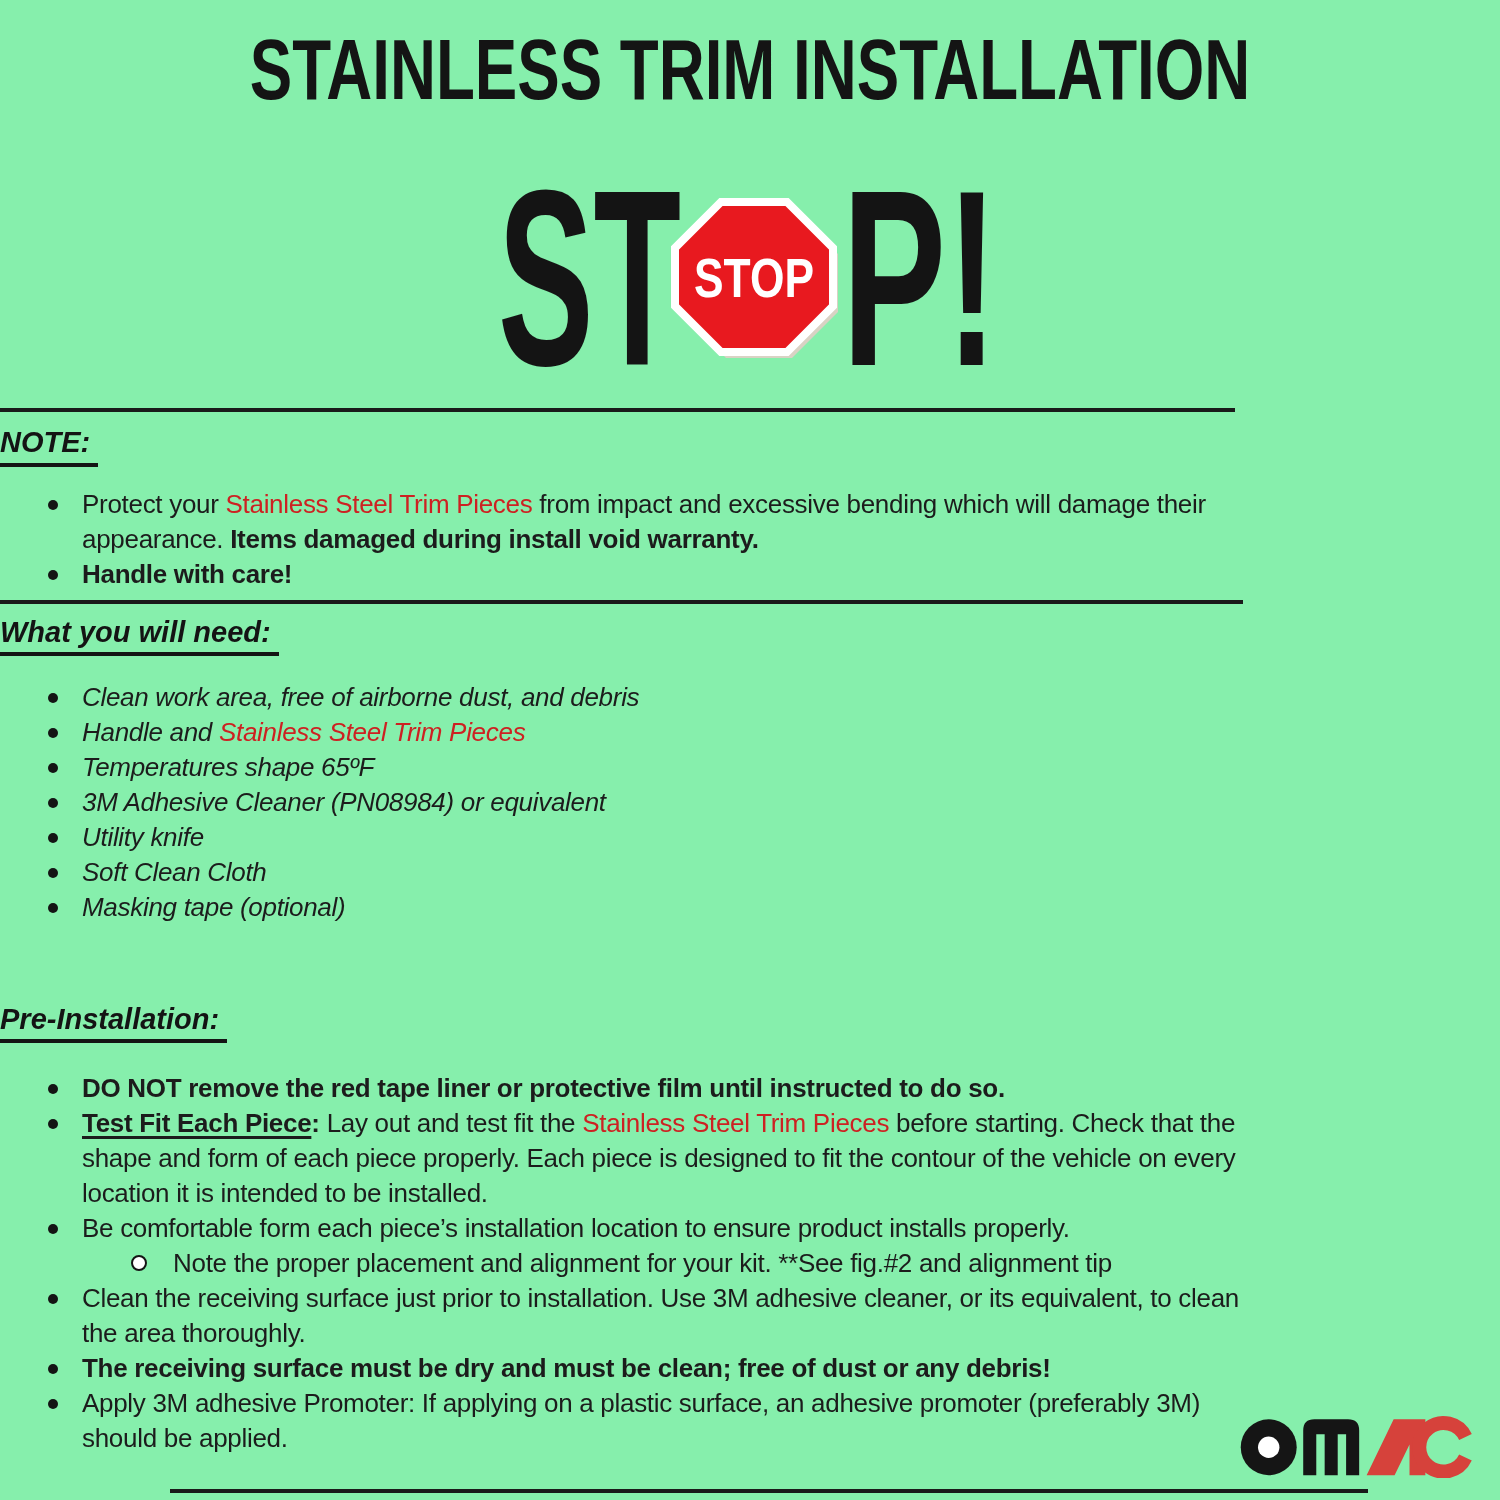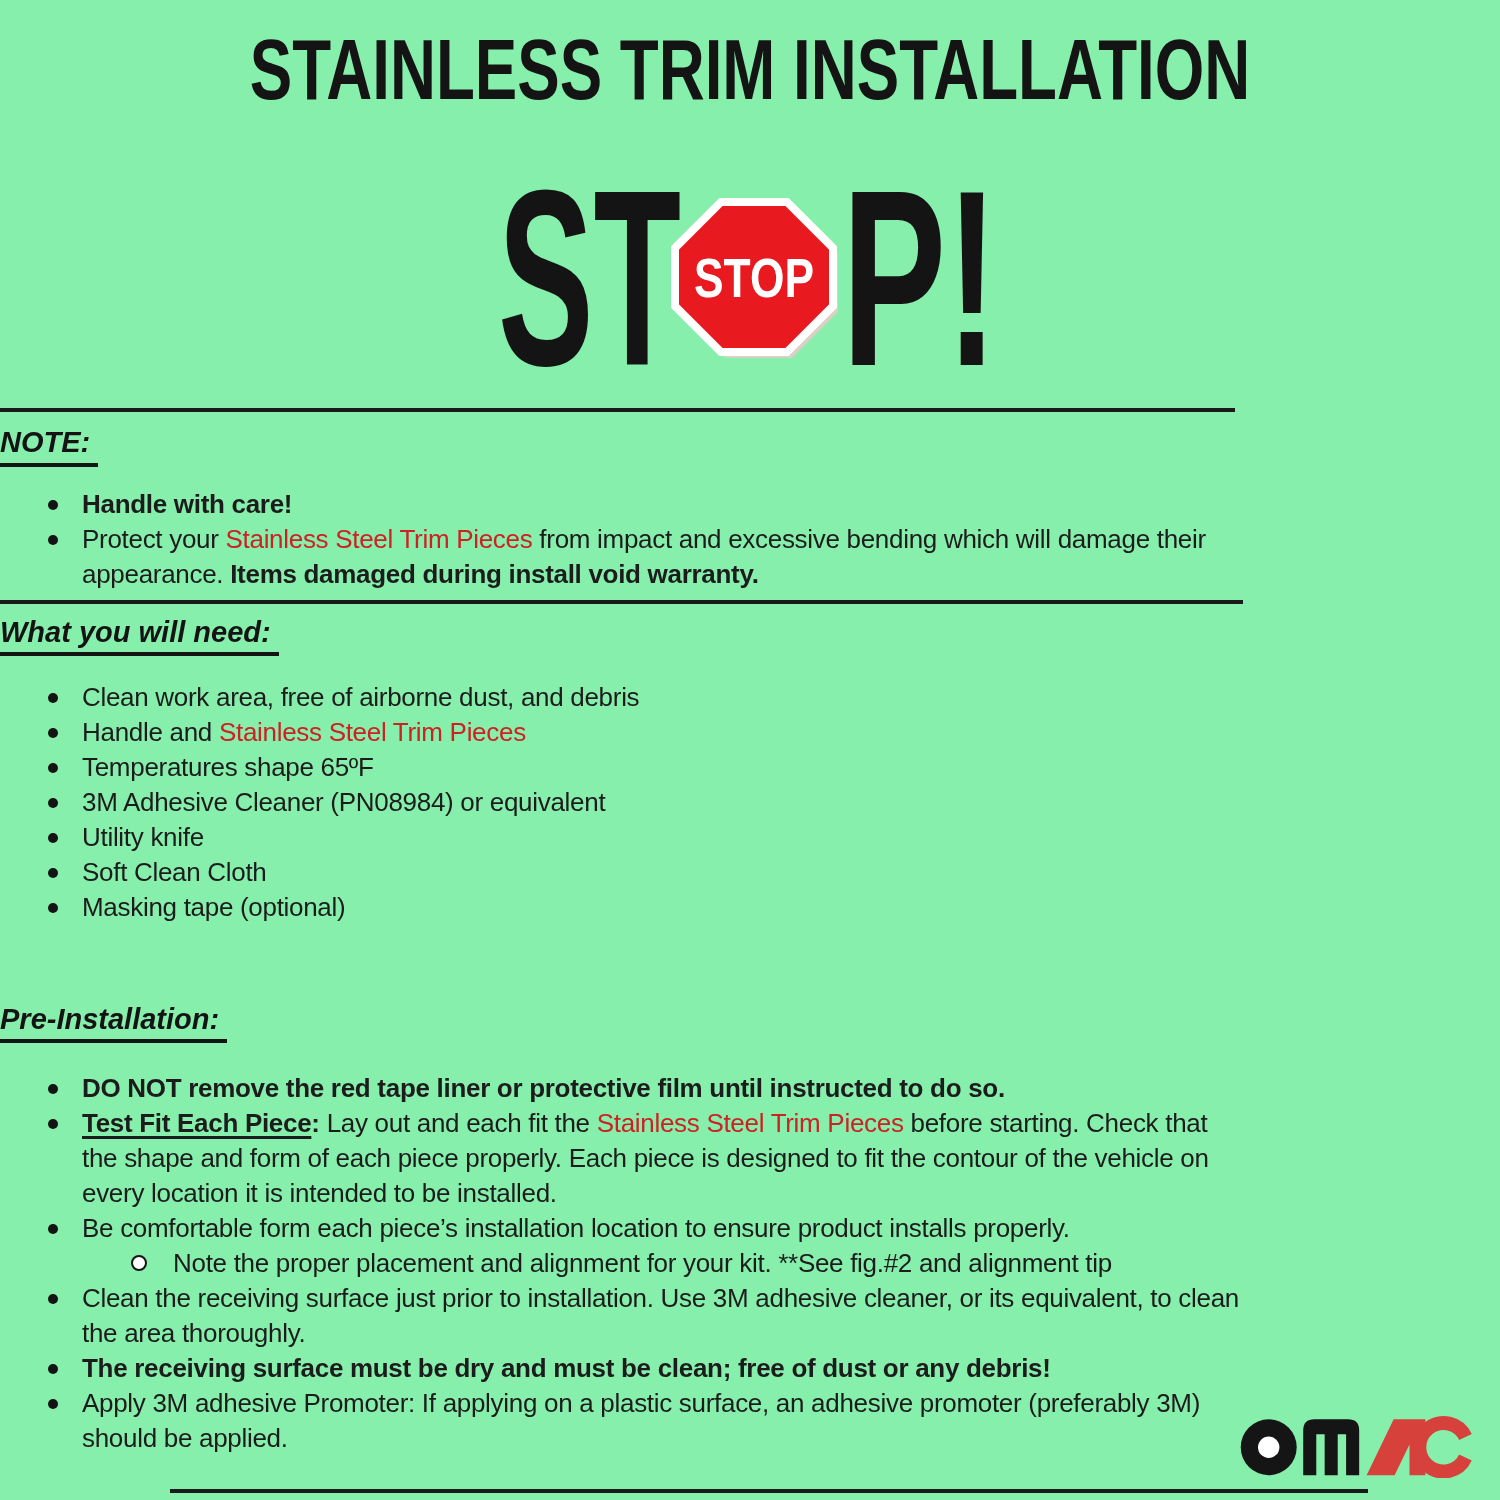--- a/index.html
+++ b/index.html
@@ -31,21 +31,21 @@
   .rule3{position:absolute;left:170px;top:1489px;width:1198px;}
   .shead{
     display:inline-block;margin:0;font-size:29px;font-weight:700;font-style:italic;
     line-height:1.15;color:#141414;border-bottom:4px solid #141414;padding:0 8px 3px 0;
   }
   .sec-note .shead{margin-top:14px;}
   .sec-need .shead{margin-top:12px;font-style:italic;}
   .sec-pre .shead{margin-top:78px;}
   .bullets{display:block;}
   .sec-note .bullets{margin-top:20px;}
-  .sec-need .bullets{margin-top:24px;}
+  .sec-need .bullets{margin-top:24px;font-style:italic;}
   .sec-pre .bullets{margin-top:28px;}
   .row{display:flex;font-size:26px;line-height:35px;letter-spacing:-0.3px;}
   .row .mk{flex:0 0 auto;display:block;}
   .row.l1 .mk{width:34px;margin-left:48px;}
   .row.l2 .mk{width:42px;margin-left:131px;}
   .dot{display:block;width:10px;height:10px;border-radius:50%;background:#141414;margin-top:13px;}
   .ring{display:block;width:12px;height:12px;border-radius:50%;border:2.5px solid #141414;margin-top:9px;background:#fff;}
   .row.l1 .tx{width:1160px;}
   .row.l2 .tx{width:1100px;}
   .b{font-weight:700;}
@@ -76,27 +76,27 @@
 
     <hr class="rule rule1">
 
     <section class="sec-note">
       <h2 class="shead">NOTE:</h2>
       <div class="bullets">
           <div class="row l1">
             <span class="mk">
               <span class="dot"></span>
             </span>
+            <div class="tx"><span>Protect your </span><span class="r">Stainless Steel Trim Pieces</span><span> from impact and excessive bending which will damage their appearance. </span><span class="b">Items damaged during install void warranty.</span></div>
+          </div>
+          <div class="row l1">
+            <span class="mk">
+              <span class="dot"></span>
+            </span>
             <div class="tx"><span class="b">Handle with care!</span></div>
-          </div>
-          <div class="row l1">
-            <span class="mk">
-              <span class="dot"></span>
-            </span>
-            <div class="tx"><span>Protect your </span><span class="r">Stainless Steel Trim Pieces</span><span> from impact and excessive bending which will damage their appearance. </span><span class="b">Items damaged during install void warranty.</span></div>
           </div>
         </div>
     </section>
 
     <hr class="rule rule2">
 
     <section class="sec-need">
       <h2 class="shead">What you will need:</h2>
       <div class="bullets">
           <div class="row l1">
@@ -150,21 +150,21 @@
           <div class="row l1">
             <span class="mk">
               <span class="dot"></span>
             </span>
             <div class="tx"><span class="b">DO NOT remove the red tape liner or protective film until instructed to do so.</span></div>
           </div>
           <div class="row l1">
             <span class="mk">
               <span class="dot"></span>
             </span>
-            <div class="tx"><span class="bu">Test Fit Each Piece</span><span class="b">:</span><span> Lay out and each fit the </span><span class="r">Stainless Steel Trim Pieces</span><span> before starting. Check that the shape and form of each piece properly. Each piece is designed to fit the contour of the vehicle on every location it is intended to be installed.</span></div>
+            <div class="tx"><span class="bu">Test Fit Each Piece</span><span class="b">:</span><span> Lay out and test fit the </span><span class="r">Stainless Steel Trim Pieces</span><span> before starting. Check that the shape and form of each piece properly. Each piece is designed to fit the contour of the vehicle on every location it is intended to be installed.</span></div>
           </div>
           <div class="row l1">
             <span class="mk">
               <span class="dot"></span>
             </span>
             <div class="tx"><span>Be comfortable form each piece’s installation location to ensure product installs properly.</span></div>
           </div>
           <div class="row l2">
             <span class="mk">
               <span class="ring"></span>

